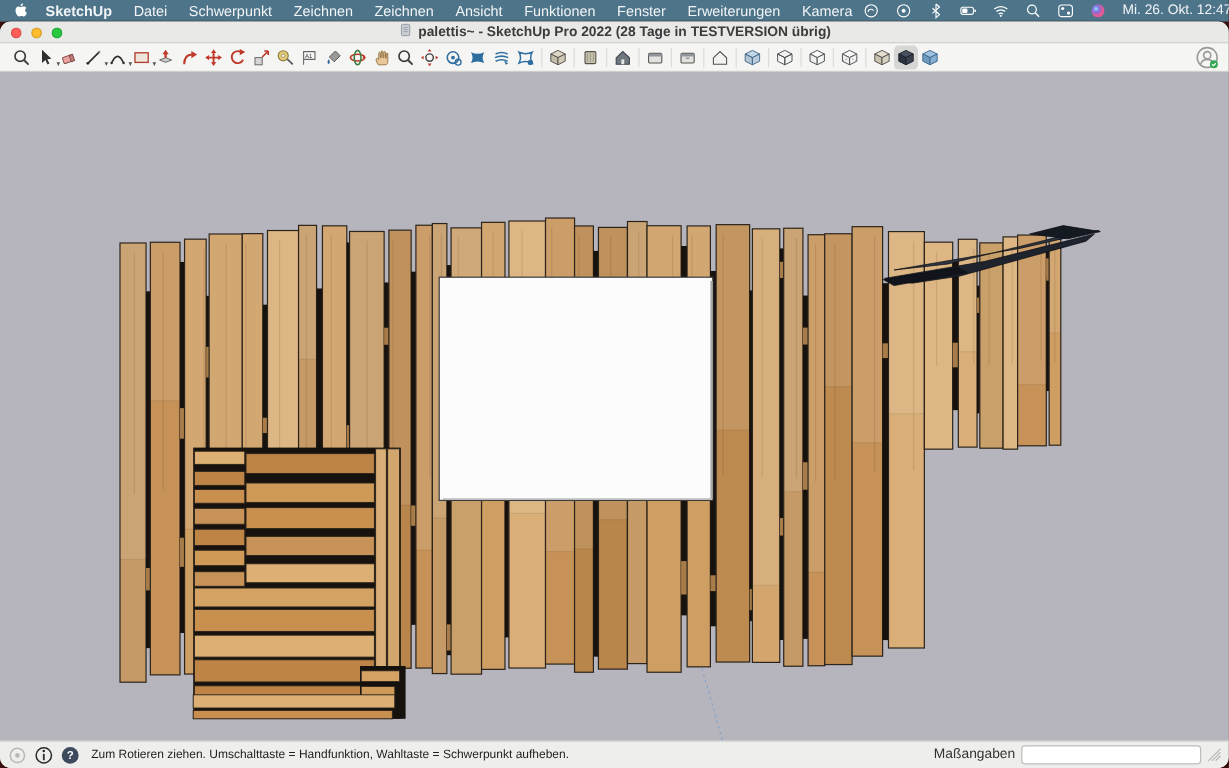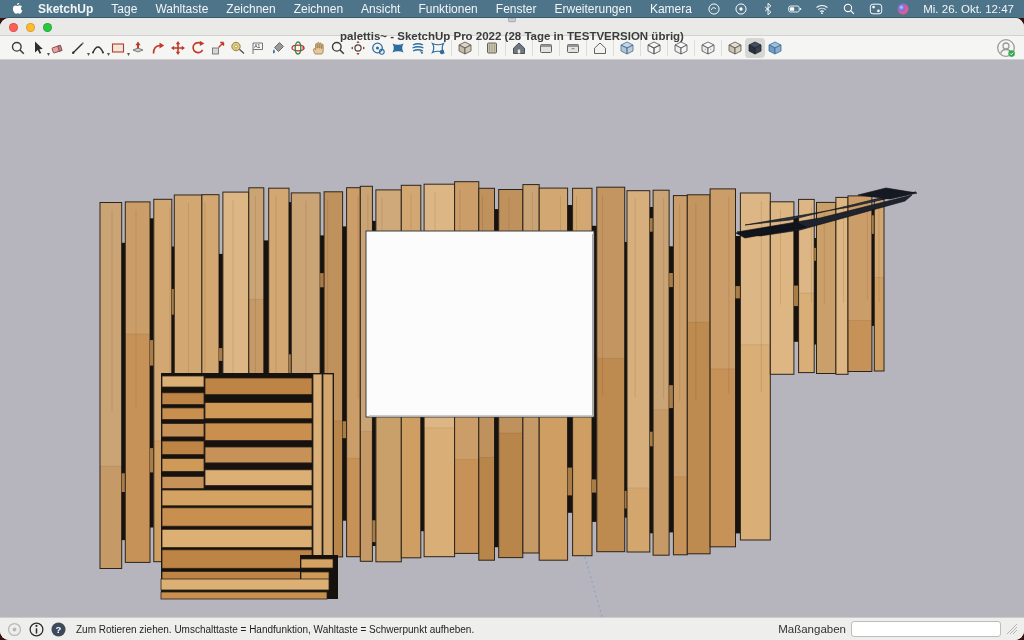--- a/index.html
+++ b/index.html
@@ -14,21 +14,21 @@
   .menu-item.app-name { font-weight:bold; }
   .mb-right { margin-left:auto; display:flex; align-items:center; gap:13px; }
   .mb-right .mbi { display:flex; align-items:center; }
   .clock { margin-left:13px; font-size:11.5px; white-space:nowrap; }
 
   
   .window { position:absolute; top:18px; left:0; width:1024px; height:622px; border-radius:9px; overflow:hidden; background:#e9e9e7; box-shadow:0 0 0 1px rgba(0,0,0,0.25); }
   .titlebar { height:18px; background:#e9e9e7; border-bottom:1px solid #d2d2d0; position:relative; display:flex; align-items:center; }
   .lights { position:absolute; left:9px; top:0; height:18px; display:flex; align-items:center; gap:8px; }
   .light { width:9px; height:9px; border-radius:50%; border:0.5px solid rgba(0,0,0,0.15); }
-  .titletext { margin:0 auto; display:flex; align-items:center; gap:5px; font-size:11.5px; font-weight:bold; color:#3c3c3c;flex-direction:column; }
+  .titletext { margin:0 auto; display:flex; align-items:center; gap:5px; font-size:11.5px; font-weight:bold; color:#3c3c3c; }
 
   .toolbar { height:24px; background:#f5f5f3; border-bottom:1px solid #cfcfcd; display:flex; align-items:center; padding:0 8px; }
   .tool { width:20px; height:20px; display:flex; align-items:center; justify-content:center; position:relative; border-radius:4px; flex:0 0 auto; }
   .tool.selected { background:#d6d6d4; }
   .tool .caret { position:absolute; right:-2px; bottom:1px; font-size:6px; color:#555; line-height:1; }
   .tsep { width:7px; height:16px; display:flex; justify-content:center; flex:0 0 auto; }
   .tsep i { display:block; width:1px; height:100%; background:#dcdcda; }
   .account { margin-left:auto; display:flex; align-items:center; }
 
   .canvas { position:relative; height:557px; overflow:hidden; }
@@ -48,22 +48,22 @@
 
   <div class="menubar" id="menubar" style="background: rgb(77, 116, 137);">
     <span class="apple" id="apple-slot">
         <svg viewBox="0 0 16 16" width="13" height="13">
           <path d="M10.8 1.4c-.5.6-1.4 1.1-2.1 1 0-.8.3-1.6.8-2.1.5-.6 1.4-1 2-.9.1.7-.2 1.5-.7 2Z" fill="#fff"></path>
           <path d="M11.5 3.1c-1.1-.1-2 .6-2.6.6-.6 0-1.3-.6-2.2-.6-1.6 0-3.1 1.3-3.1 3.9 0 1.6.6 3.3 1.4 4.4.6.9 1.3 1.8 2.3 1.8.9 0 1.2-.6 2.4-.6s1.4.6 2.4.6 1.6-.9 2.2-1.8c.7-1 1-2 1-2.1-.6-.2-1.8-.9-1.8-2.6 0-1.5 1.2-2.2 1.2-2.3-.6-1-1.7-1.3-2.2-1.3Z" fill="#fff"></path>
         </svg>
       </span>
     <nav class="menu-items" id="menu-items">
         <span class="menu-item app-name">SketchUp</span>
-        <span class="menu-item">Tage</span>
-        <span class="menu-item">Wahltaste</span>
+        <span class="menu-item">Datei</span>
+        <span class="menu-item">Schwerpunkt</span>
         <span class="menu-item">Zeichnen</span>
         <span class="menu-item">Zeichnen</span>
         <span class="menu-item">Ansicht</span>
         <span class="menu-item">Funktionen</span>
         <span class="menu-item">Fenster</span>
         <span class="menu-item">Erweiterungen</span>
         <span class="menu-item">Kamera</span>
       </nav>
     <div class="mb-right" id="mb-status">
         <span class="mbi">

